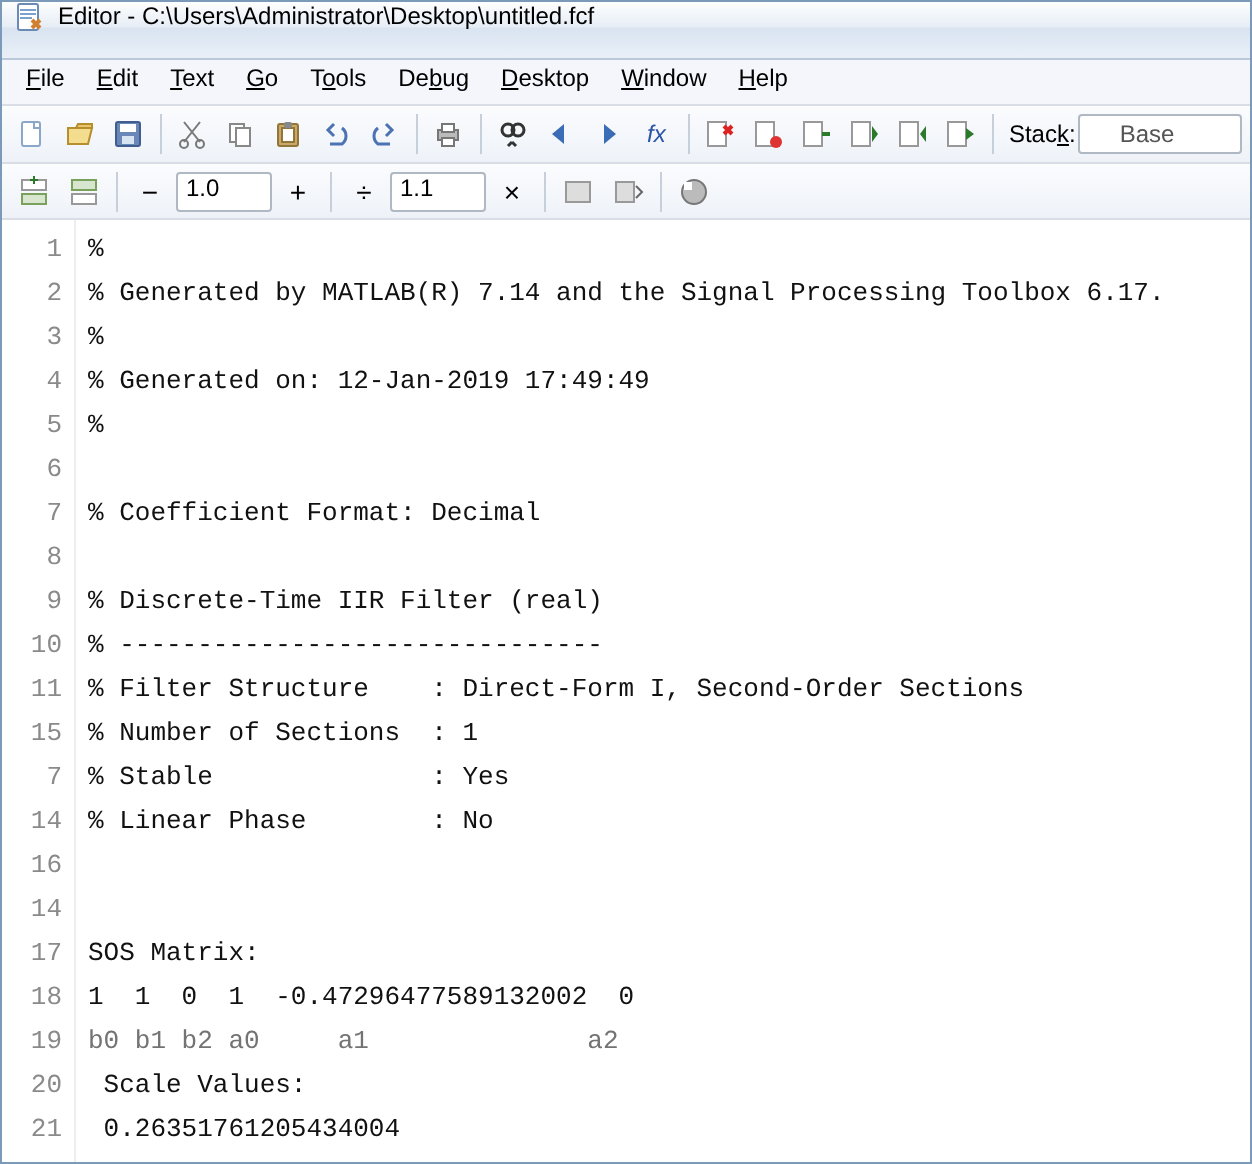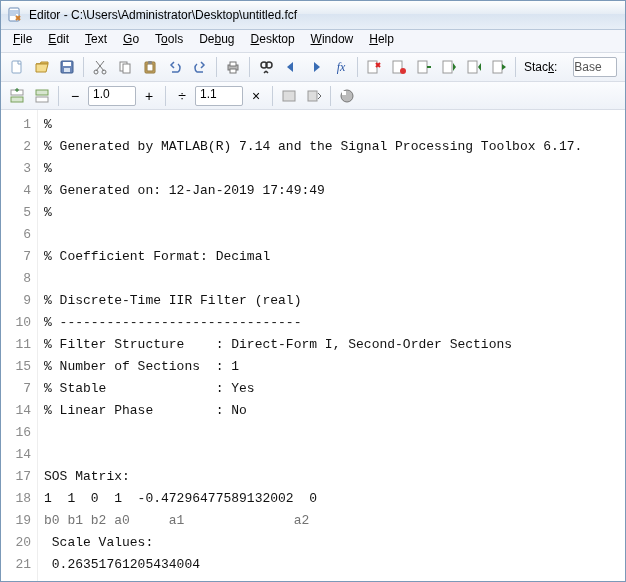--- a/index.html
+++ b/index.html
@@ -1,28 +1,28 @@
 <!DOCTYPE html>
 <html><head>
 <meta charset="utf-8">
 <style>
   html,body{margin:0;padding:0;font-family:"Segoe UI",Tahoma,sans-serif;font-size:12px;color:#000;background:#fff}
   .window{width:626px;height:582px;border:1px solid #7b99b8;box-sizing:border-box;background:#fff;display:flex;flex-direction:column;overflow:hidden}
-  .titlebar{height:28px;background:linear-gradient(#fdfefe,#e6edf5 45%,#d9e4f1 46%,#e8eff7);border-bottom:1px solid #b9c8da;display:flex;align-items:center;padding:0 6px;gap:6px}
+  .titlebar{height:28px;background:linear-gradient(#fdfefe,#e6edf5 45%,#d9e4f1 46%,#e8eff7);border-bottom:1px solid #b9c8da;display:flex;padding:0 6px;gap:6px}
   .titlebar .icon{width:16px;height:16px;display:inline-flex;align-items:center;justify-content:center}
   .titlebar .title{font-size:12px;color:#000}
   .menubar{height:22px;background:#f4f6fb;border-bottom:1px solid #d8dde6;display:flex;align-items:flex-start;padding:0 6px;gap:2px}
   .menuitem{padding:2px 8px 2px 6px;cursor:default;border-radius:2px}
   .menuitem .ul{text-decoration:underline}
   .toolbar{height:28px;background:linear-gradient(#fbfcfe,#eef2f8);border-bottom:1px solid #d8dde6;display:flex;align-items:center;padding:0 4px;gap:1px}
   .tbbtn{width:22px;height:22px;display:inline-flex;align-items:center;justify-content:center;border:1px solid transparent;border-radius:2px;cursor:default}
   .sep{width:1px;height:20px;background:#c7cfdb;margin:0 3px}
   .stacklbl{margin-left:4px;color:#000}
   .stacklbl .ul{text-decoration:underline}
-  .stackbox{width:42px;height:18px;border:1px solid #b0b8c4;background:#fff;margin-left:15px;padding:0 0;display:flex;align-items:center;color:#555;border-radius:2px}
+  .stackbox{width:42px;height:18px;border:1px solid #b0b8c4;background:#fff;margin-left:0;padding:0 20px;display:flex;align-items:center;color:#555;border-radius:2px}
   .toolbar2{height:27px;background:linear-gradient(#fbfcfe,#eef2f8);border-bottom:1px solid #d8dde6;display:flex;align-items:center;padding:0 4px;gap:1px}
   .numbox{width:38px;height:18px;border:1px solid #b0b8c4;background:#fff;padding:0 4px;display:flex;align-items:flex-start;border-radius:2px}
   .editor{flex:1;display:flex;font-family:"Consolas","Courier New",monospace;font-size:13px;line-height:22px;overflow:hidden;color:#111}
   .gutter{width:30px;text-align:right;padding:4px 6px 0 0;background:#fff;color:#8a8a8a;border-right:1px solid #eee;user-select:none}
   .code{flex:1;padding:4px 0 0 6px;white-space:pre;position:relative}
   .coderow{height:22px}
   .redrow{color:#737373}
   svg{display:block}
 </style>
 </head>
@@ -126,21 +126,21 @@
         <svg width="16" height="16" viewBox="0 0 16 16">
           <path d="M10 3L4 8l6 5z" fill="#3a6db5"></path>
         </svg>
       </span>
     <span class="tbbtn">
         <svg width="16" height="16" viewBox="0 0 16 16">
           <path d="M6 3l6 5-6 5z" fill="#3a6db5"></path>
         </svg>
       </span>
     <span class="tbbtn">
-        <span style="font-style:italic;color:#2a56a5;font-family:Liberation Serif, serif">fx</span>
+        <span style="font-style:italic;color:#2a56a5;font-family:Liberation Sans, sans-serif">fx</span>
       </span>
     <span class="sep"></span>
     <span class="tbbtn">
         <svg width="16" height="16" viewBox="0 0 16 16">
           <rect x="2" y="2" width="9" height="12" fill="#fff" stroke="#999"></rect>
           <path d="M10 4l4 4m0-4l-4 4" stroke="#d22" stroke-width="2"></path>
         </svg>
       </span>
     <span class="tbbtn">
         <svg width="16" height="16" viewBox="0 0 16 16">

